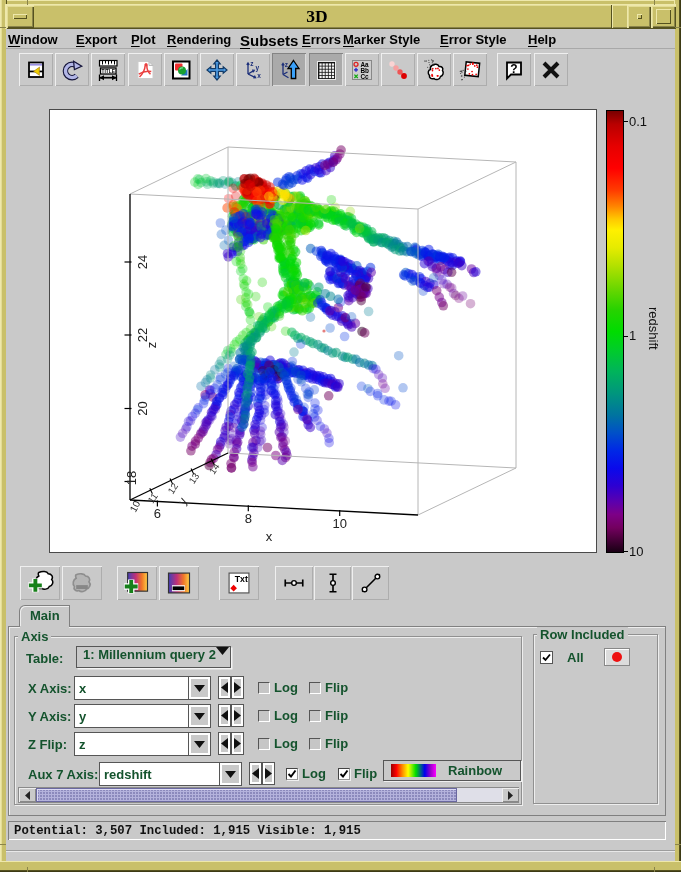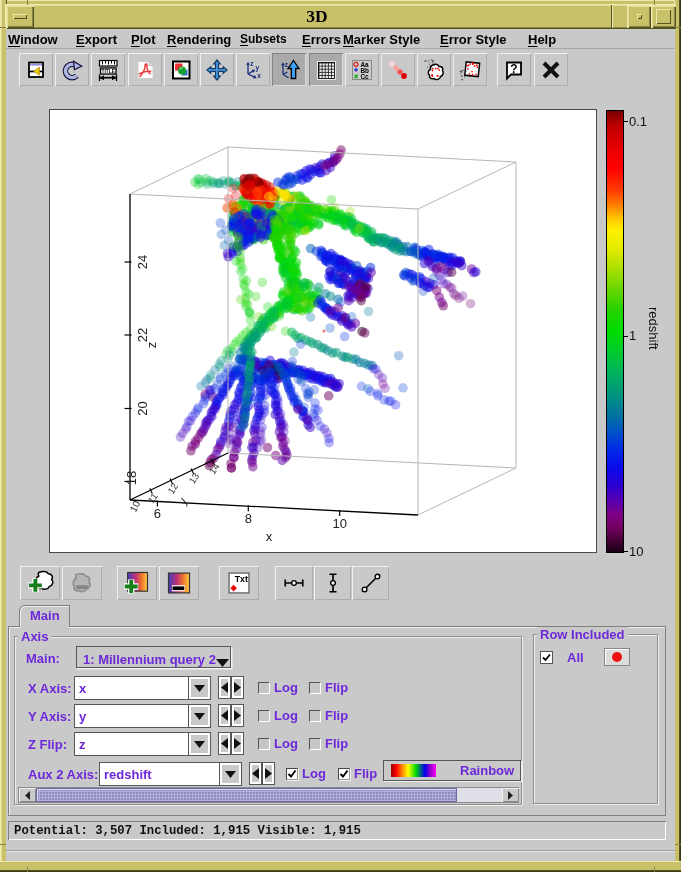--- a/index.html
+++ b/index.html
@@ -3,21 +3,21 @@
 *{margin:0;padding:0;box-sizing:border-box}
 body{width:681px;height:872px;position:relative;font-family:"Liberation Sans",sans-serif;background:#c9c9c9;overflow:hidden}
 .abs{position:absolute}
 .yl{background:#c9c06a}
 .rb{box-shadow:inset 1px 1px 0 #eee8ab, inset 2px 2px 0 #e3dc96, inset -1px -1px 0 #55511f, inset -2px -2px 0 #8a844a}
 .rb1{box-shadow:inset 1px 1px 0 #eee8ab, inset -1px -1px 0 #55511f}
 .btn{background:#c9c9c9;box-shadow:inset 1px 1px 0 #efefef, inset -1px -1px 0 #adadad}
 .btnp{background:#aaaaaa;box-shadow:inset 1px 1px 0 #848484, inset -1px -1px 0 #dcdcdc}
 .sunk{box-shadow:inset 1px 1px 0 #7f7f7f, inset -1px -1px 0 #fff}
 .b{font-weight:bold}
-.lbl{font-weight:bold;font-size:13px;color:#6d28d9;white-space:pre}
+.lbl{font-weight:bold;font-size:13px;color:#14532d;white-space:pre}
 .cbc{width:13px;height:13px;background:#fff;border:1px solid #555}
 svg{display:block}
 circle.p{fill-opacity:.3}
 .u{text-decoration:underline;text-underline-offset:2px}
 </style></head><body>
 
 <div class="abs yl rb1" style="left:0;top:0;width:681px;height:30px"></div>
 <div class="abs yl" style="left:0;top:0;width:7px;height:872px;box-shadow:inset 1px 0 0 #eee8ab,inset 2px 0 0 #e3dc96,inset -1px 0 0 #55511f"></div>
 <div class="abs yl" style="left:674px;top:0;width:7px;height:872px;box-shadow:inset 1px 0 0 #eee8ab,inset -1px 0 0 #3d3a14,inset -2px 0 0 #55511f"></div>
 <div class="abs yl" style="left:0;top:861px;width:681px;height:11px;box-shadow:inset 0 1px 0 #eee8ab,inset 0 -1px 0 #3d3a14,inset 0 -2px 0 #55511f"></div>
@@ -44,21 +44,21 @@
 <div class="abs" style="left:654px;top:867px;width:1px;height:5px;background:#8a844a"></div>
 
 <div class="abs" style="left:6px;top:29px;width:669px;height:832px;background:#c9c9c9"></div>
 <div class="abs" style="left:6px;top:850px;width:669px;height:1px;background:#9c9c9c"></div>
 <div class="abs" style="left:6px;top:851px;width:669px;height:1px;background:#e8e8e8"></div>
 <div class="abs" style="left:6px;top:30px;width:669px;height:19px;background:#c9c9c9;border-bottom:1px solid #a8a8a8"></div>
 <div class="abs b" style="left:8px;top:32px;font-size:13px;color:#000"><span class="u">W</span>indow</div>
 <div class="abs b" style="left:76px;top:32px;font-size:13px;color:#000"><span class="u">E</span>xport</div>
 <div class="abs b" style="left:131px;top:32px;font-size:13px;color:#000"><span class="u">P</span>lot</div>
 <div class="abs b" style="left:167px;top:32px;font-size:13px;color:#000"><span class="u">R</span>endering</div>
-<div class="abs b" style="left:240px;top:32px;font-size:12px;color:#000"><span class="u">S</span>ubsets</div>
+<div class="abs b" style="left:240px;top:32px;font-size:15px;color:#000"><span class="u">S</span>ubsets</div>
 <div class="abs b" style="left:302px;top:32px;font-size:13px;color:#000"><span class="u">E</span>rrors</div>
 <div class="abs b" style="left:343px;top:32px;font-size:13px;color:#000"><span class="u">M</span>arker Style</div>
 <div class="abs b" style="left:440px;top:32px;font-size:13px;color:#000"><span class="u">E</span>rror Style</div>
 <div class="abs b" style="left:528px;top:32px;font-size:13px;color:#000"><span class="u">H</span>elp</div>
 <div class="abs" style="left:6px;top:49px;width:669px;height:45px;background:#c9c9c9"></div>
 <div class="abs btn" style="left:19px;top:53px;width:34px;height:33px;display:flex;align-items:center;justify-content:center">
     <svg width="24" height="24" viewBox="0 0 24 24">
       <rect x="5" y="4.5" width="14" height="14.5" fill="#fff" stroke="#000" stroke-width="1.8"></rect>
       <rect x="6" y="5.8" width="12" height="1.8" fill="#9a90e2"></rect>
       <rect x="5" y="12.6" width="14" height="1.7" fill="#000"></rect>
@@ -2235,29 +2235,29 @@
 <div class="abs" style="left:533px;top:634px;width:125px;height:170px;border:1px solid #909090;box-shadow:inset 1px 1px 0 #eee, 1px 1px 0 #eee"></div>
 <div class="abs lbl" style="left:537px;top:627px;background:#c9c9c9;padding:0 3px">Row Included</div>
 <div class="abs cbc" style="left:540px;top:651px">
     <svg width="11" height="11" viewBox="0 0 11 11">
       <path d="M2 5.5 L4.5 8 L9 2.5" stroke="#000" stroke-width="1.8" fill="none"></path>
     </svg>
   </div>
 <div class="abs lbl" style="left:567px;top:650px">All</div>
 <div class="abs" style="left:604px;top:648px;width:26px;height:18px;background:#dcdcdc;border:1px solid #888;box-shadow:inset 1px 1px 0 #fff"></div>
 <div class="abs" style="left:612px;top:652px;width:10px;height:10px;background:#ee1111;border-radius:50%"></div>
-<div class="abs" style="left:76px;top:646px;width:155px;height:22px;background:#c9c9c9;border:1px solid #565656;box-shadow:1.5px 1.5px 0 #f4f4f4;display:flex;align-items:flex-end">
+<div class="abs" style="left:76px;top:646px;width:155px;height:22px;background:#c9c9c9;border:1px solid #565656;box-shadow:1.5px 1.5px 0 #f4f4f4;display:flex;align-items:flex-start">
     <span class="lbl" style="padding-left:6px">1: Millennium query 2</span>
     <span style="margin-left:auto;padding-right:6px;display:flex">
       <svg width="13" height="8" viewBox="0 0 13 8">
         <polygon points="0,0 13,0 6.5,8" fill="#111"></polygon>
       </svg>
     </span>
   </div>
-<div class="abs lbl" style="left:26px;top:651px">Main:</div>
+<div class="abs lbl" style="left:26px;top:651px">Table:</div>
 <div class="abs lbl" style="left:28px;top:681px">X Axis:</div>
 <div class="abs" style="left:74px;top:676px;width:137px;height:24px;background:#fff;border:1px solid #565656;display:flex;align-items:center">
     <span class="lbl" style="padding-left:4px">x</span>
     <span style="margin-left:auto;width:22px;height:100%;background:#c9c9c9;box-shadow:inset 0 0 0 2px #fff;border-left:1px solid #565656;display:flex;align-items:center;justify-content:center">
       <svg width="11" height="7" viewBox="0 0 11 7">
         <polygon points="0,0 11,0 5.5,7" fill="#111"></polygon>
       </svg>
     </span>
   </div>
 <div class="abs" style="left:217.5px;top:676px;width:13px;height:23px;background:#c9c9c9;border:1px solid #565656;box-shadow:inset 0 0 0 2px #fff;display:flex;align-items:center;justify-content:center">
@@ -2313,21 +2313,21 @@
   </div>
 <div class="abs" style="left:230.5px;top:732px;width:13px;height:23px;background:#c9c9c9;border:1px solid #565656;box-shadow:inset 0 0 0 2px #fff;display:flex;align-items:center;justify-content:center">
     <svg width="7" height="11" viewBox="0 0 7 11">
       <polygon points="0,0 0,11 7,5.5" fill="#111"></polygon>
     </svg>
   </div>
 <div class="abs" style="left:258px;top:738px;width:12px;height:12px;background:#c6c6c6;border-top:1.5px solid #555;border-left:1.5px solid #555;border-right:1px solid #fff;border-bottom:1px solid #fff"></div>
 <div class="abs lbl" style="left:274px;top:736px">Log</div>
 <div class="abs" style="left:309px;top:738px;width:12px;height:12px;background:#c6c6c6;border-top:1.5px solid #555;border-left:1.5px solid #555;border-right:1px solid #fff;border-bottom:1px solid #fff"></div>
 <div class="abs lbl" style="left:325px;top:736px">Flip</div>
-<div class="abs lbl" style="left:28px;top:767px">Aux 2 Axis:</div>
+<div class="abs lbl" style="left:28px;top:767px">Aux 7 Axis:</div>
 <div class="abs" style="left:99px;top:762px;width:143px;height:24px;background:#fff;border:1px solid #565656;display:flex;align-items:center">
     <span class="lbl" style="padding-left:4px">redshift</span>
     <span style="margin-left:auto;width:22px;height:100%;background:#c9c9c9;box-shadow:inset 0 0 0 2px #fff;border-left:1px solid #565656;display:flex;align-items:center;justify-content:center">
       <svg width="11" height="7" viewBox="0 0 11 7">
         <polygon points="0,0 11,0 5.5,7" fill="#111"></polygon>
       </svg>
     </span>
   </div>
 <div class="abs" style="left:249px;top:762px;width:13px;height:23px;background:#c9c9c9;border:1px solid #565656;box-shadow:inset 0 0 0 2px #fff;display:flex;align-items:center;justify-content:center">
     <svg width="7" height="11" viewBox="0 0 7 11">
@@ -2346,21 +2346,21 @@
   </div>
 <div class="abs lbl" style="left:302px;top:766px">Log</div>
 <div class="abs" style="left:338px;top:768px;width:12px;height:12px;background:#fff;border-top:1.5px solid #444;border-left:1.5px solid #444;border-right:1px solid #999;border-bottom:1px solid #999;box-shadow:1px 1px 0 #f0f0f0">
     <svg width="10" height="10" viewBox="0 0 10 10">
       <path d="M1.5 5 L4 7.5 L8.5 1.5" stroke="#000" stroke-width="1.9" fill="none"></path>
     </svg>
   </div>
 <div class="abs lbl" style="left:354px;top:766px">Flip</div>
 <div class="abs" style="left:383px;top:760px;width:138px;height:21px;background:#c9c9c9;border:1px solid #565656;box-shadow:1px 1px 0 #f0f0f0;display:flex;align-items:center">
     <span style="margin-left:7px;width:45px;height:13px;background:linear-gradient(90deg,#900,#f00 12%,#f80 25%,#ff0 38%,#0d0 55%,#00e 75%,#90c 88%,#f0f)"></span>
-    <span class="lbl" style="margin-left:24px">Rainbow</span>
+    <span class="lbl" style="margin-left:12px">Rainbow</span>
   </div>
 <div class="abs" style="left:18px;top:787px;width:501px;height:16px;background:#dfdfe8;border:1px solid #8a8a8a"></div>
 <div class="abs" style="left:19px;top:788px;width:17px;height:14px;background:#c9c9c9;box-shadow:inset 1px 1px 0 #eee,inset -1px -1px 0 #888;display:flex;align-items:center;justify-content:center">
     <svg width="5" height="9" viewBox="0 0 5 9">
       <polygon points="5,0 5,9 0,4.5" fill="#222"></polygon>
     </svg>
   </div>
 <div class="abs" style="left:502px;top:788px;width:17px;height:14px;background:#c9c9c9;box-shadow:inset 1px 1px 0 #eee,inset -1px -1px 0 #888;display:flex;align-items:center;justify-content:center">
     <svg width="5" height="9" viewBox="0 0 5 9">
       <polygon points="0,0 0,9 5,4.5" fill="#222"></polygon>

